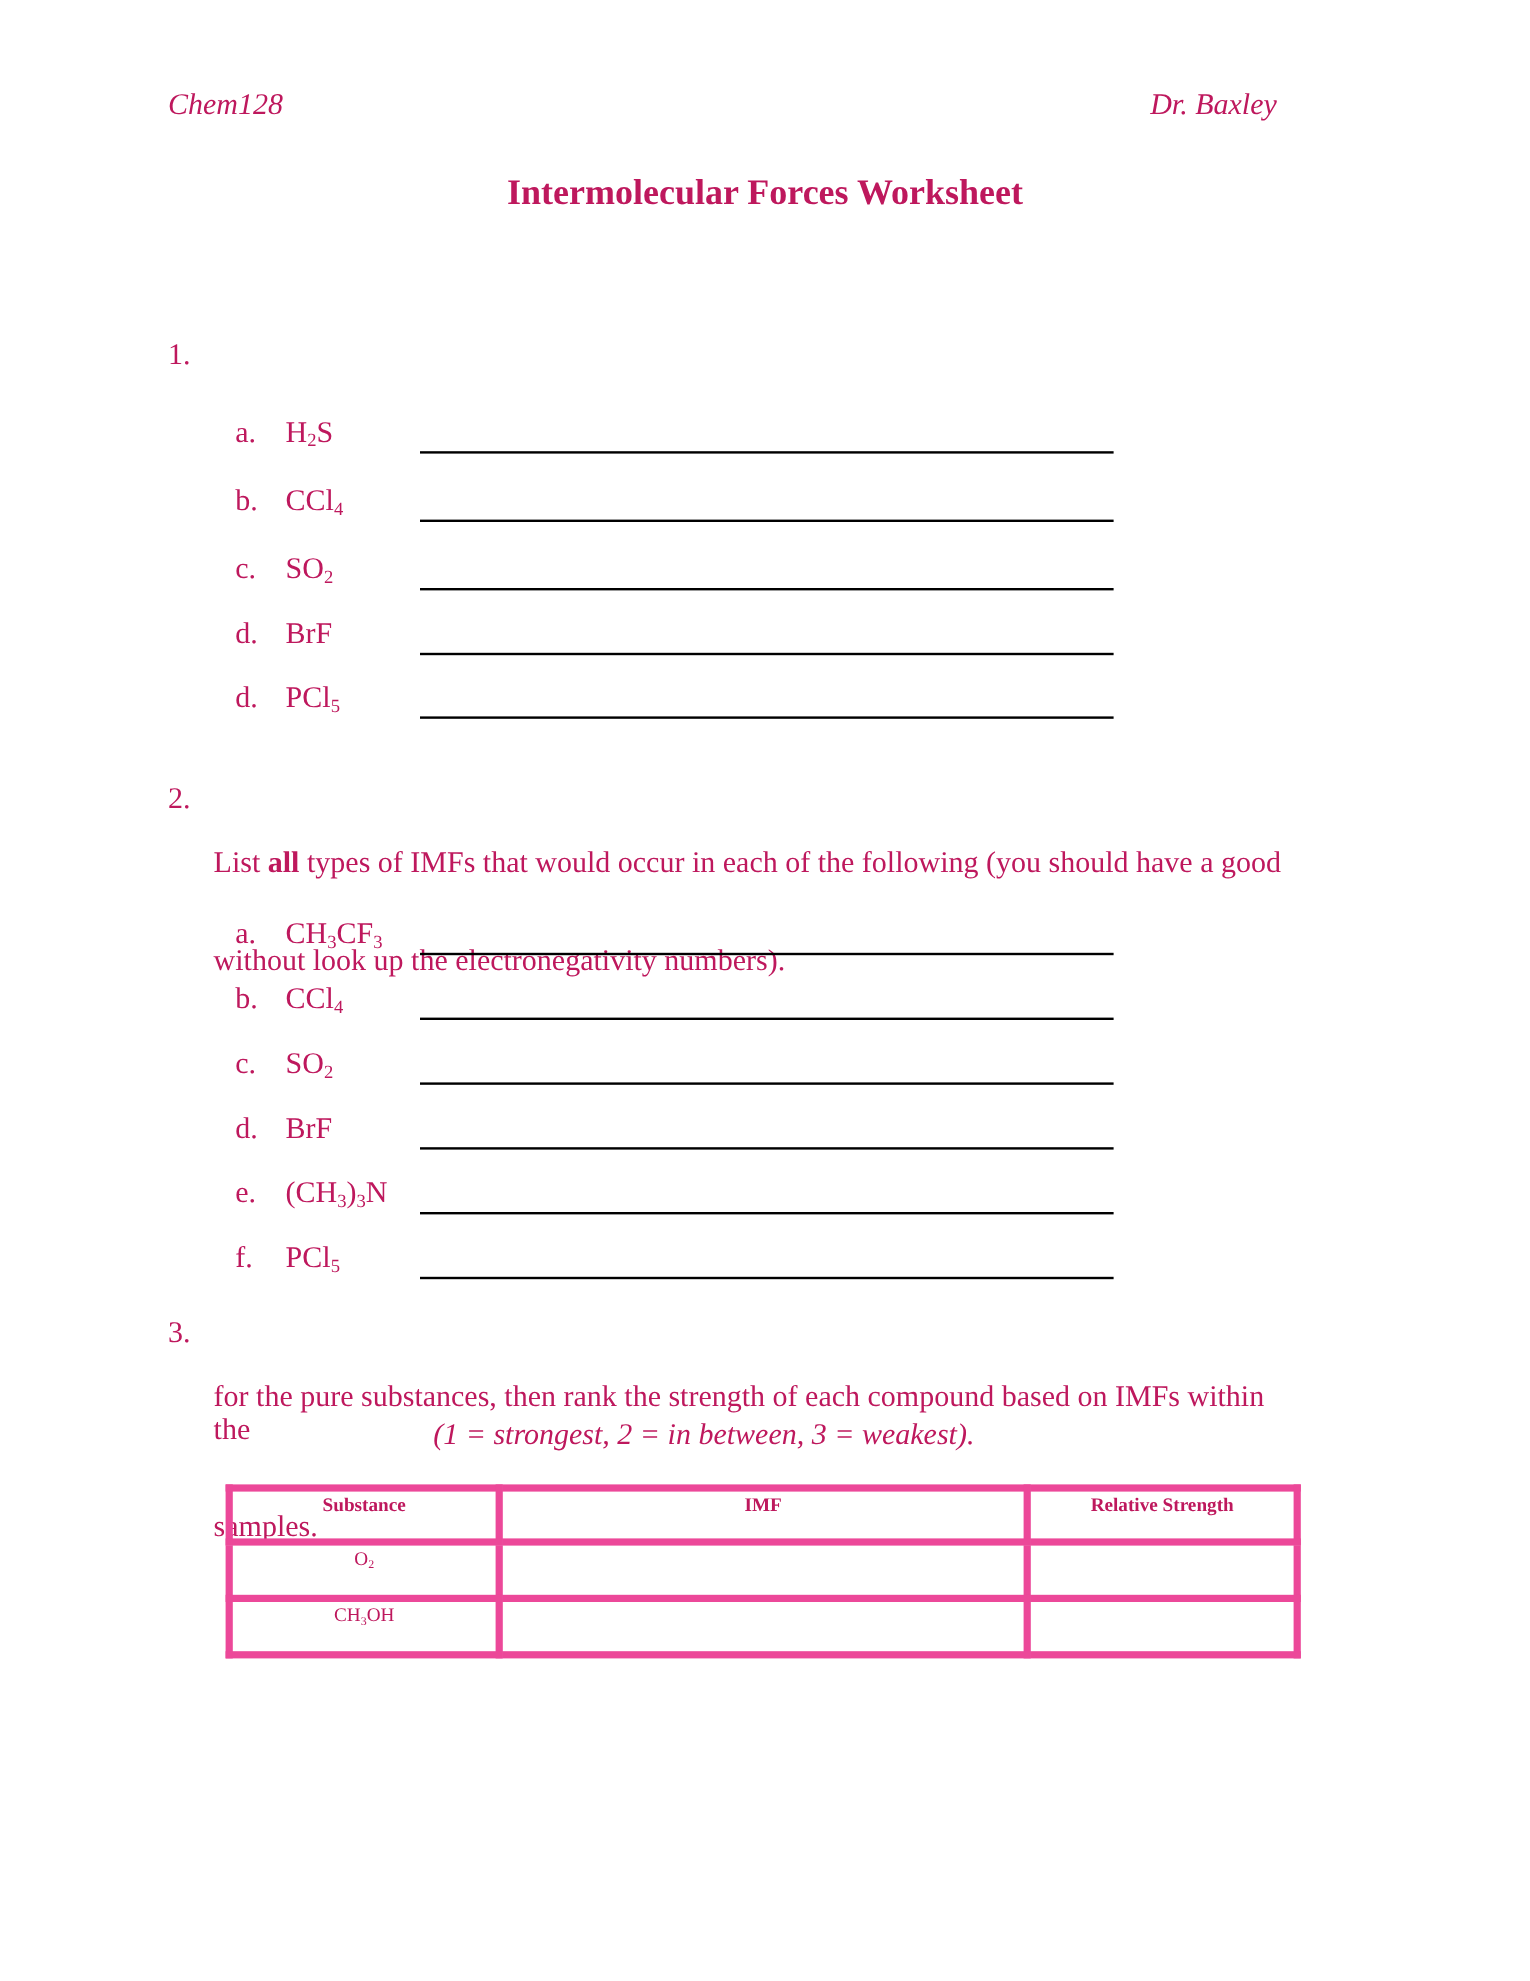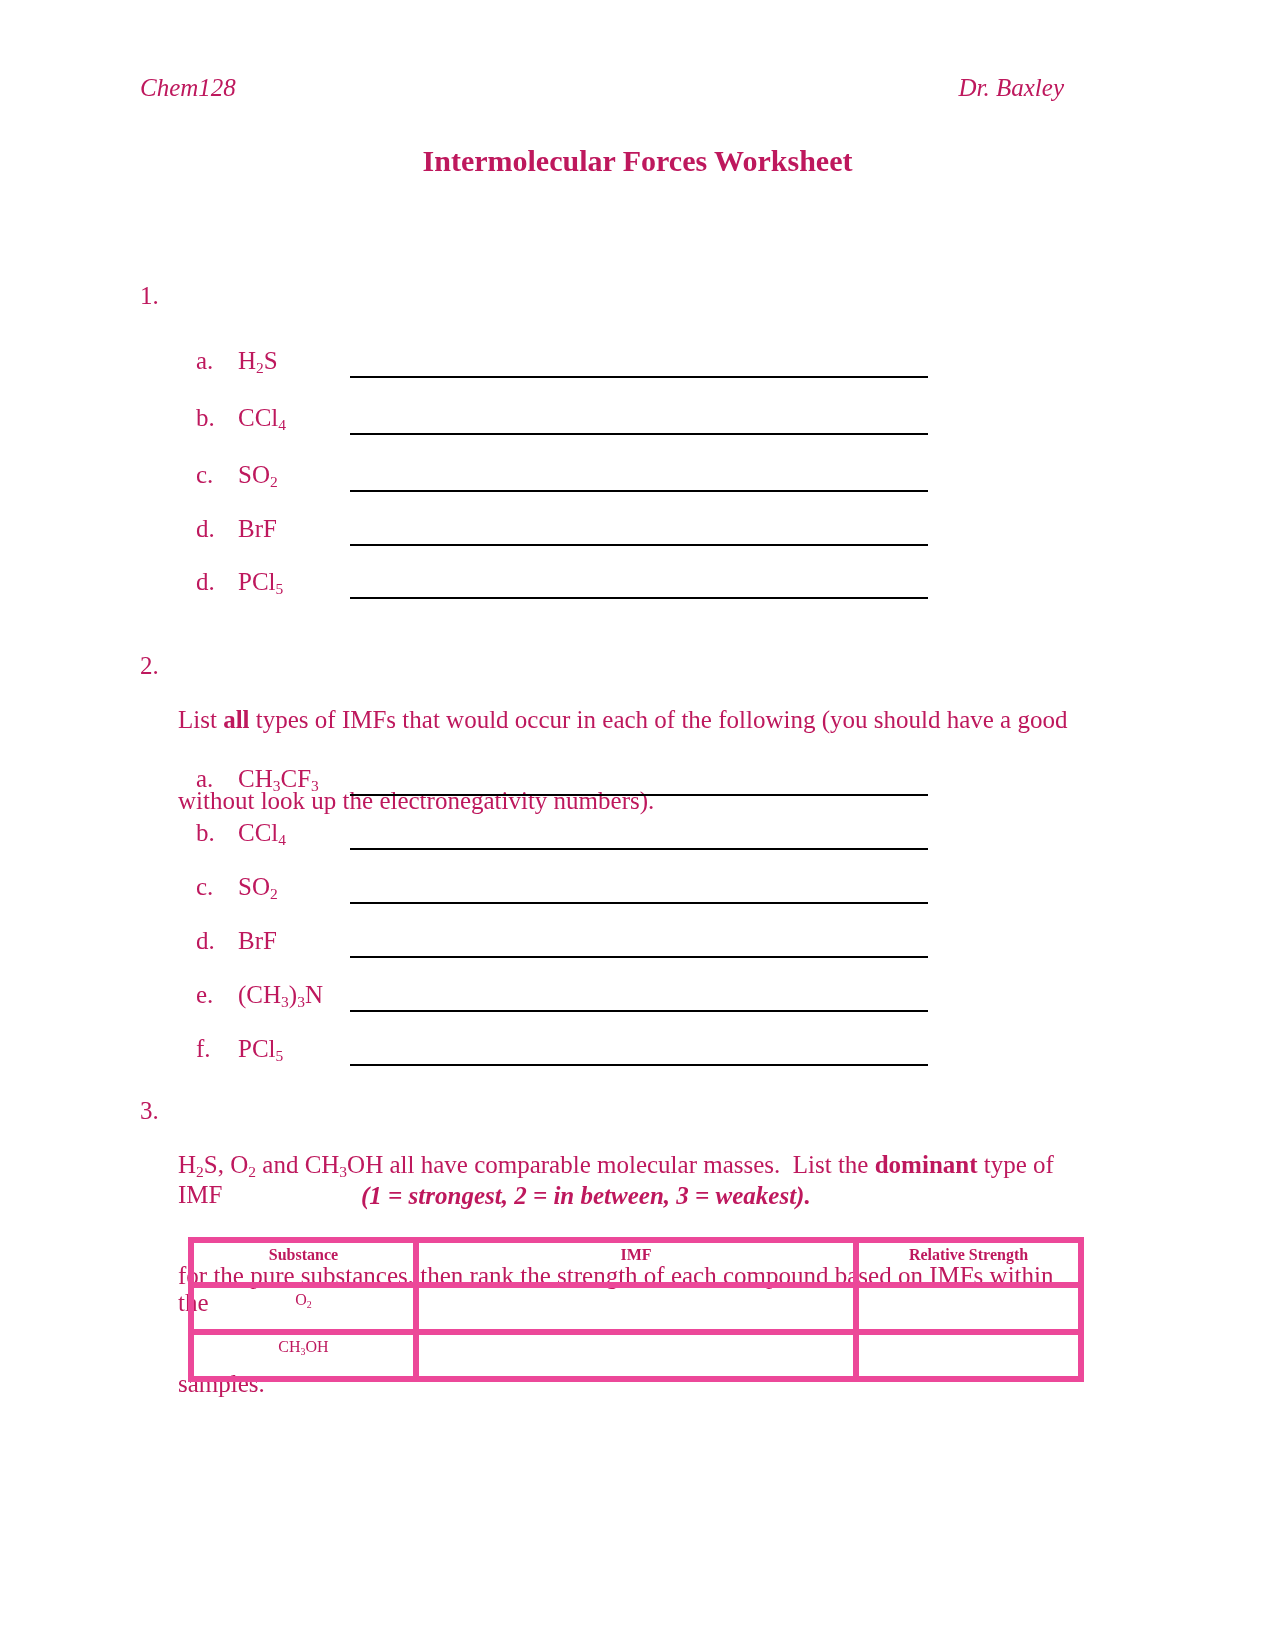--- a/index.html
+++ b/index.html
@@ -79,21 +79,21 @@
     left: 154px;
     right: 0;
     bottom: 0;
     height: 0;
     border-bottom: 2px solid #000;
   }
   .scale-note {
     position: absolute;
     left: 361px;
     top: 1182px;
-    font-weight: bold;
+    font-weight: normal;
     font-style: italic;
   }
   table.imf-table {
     position: absolute;
     left: 188px;
     top: 1237px;
     width: 890px;
     border-collapse: collapse;
     table-layout: fixed;
   }
@@ -184,21 +184,20 @@
     <div class="blank"></div>
   </div>
   <div class="item" style="top:1035px">
     <span class="ilabel">f.</span>
     <span class="iformula"><span>PCl</span><span class="sub">5</span></span>
     <div class="blank"></div>
   </div>
 
   <div class="qnum" style="top:1097px">3.</div>
   <div class="plines" style="top:1097px">
-    <div class="pline"><span>H</span><span class="sub">2</span><span>S, O</span><span class="sub">2</span><span> and CH</span><span class="sub">3</span><span>OH all have comparable molecular masses.  List the </span><span class="b">dominant</span><span> type of IMF</span></div>
     <div class="pline"><span>for the pure substances, then rank the strength of each compound based on IMFs within the</span></div>
     <div class="pline"><span>samples.</span></div>
   </div>
 
   <div class="scale-note">(1 = strongest, 2 = in between, 3 = weakest).</div>
 
   <table class="imf-table">
     <colgroup>
       <col class="col-substance">
       <col class="col-imf">

